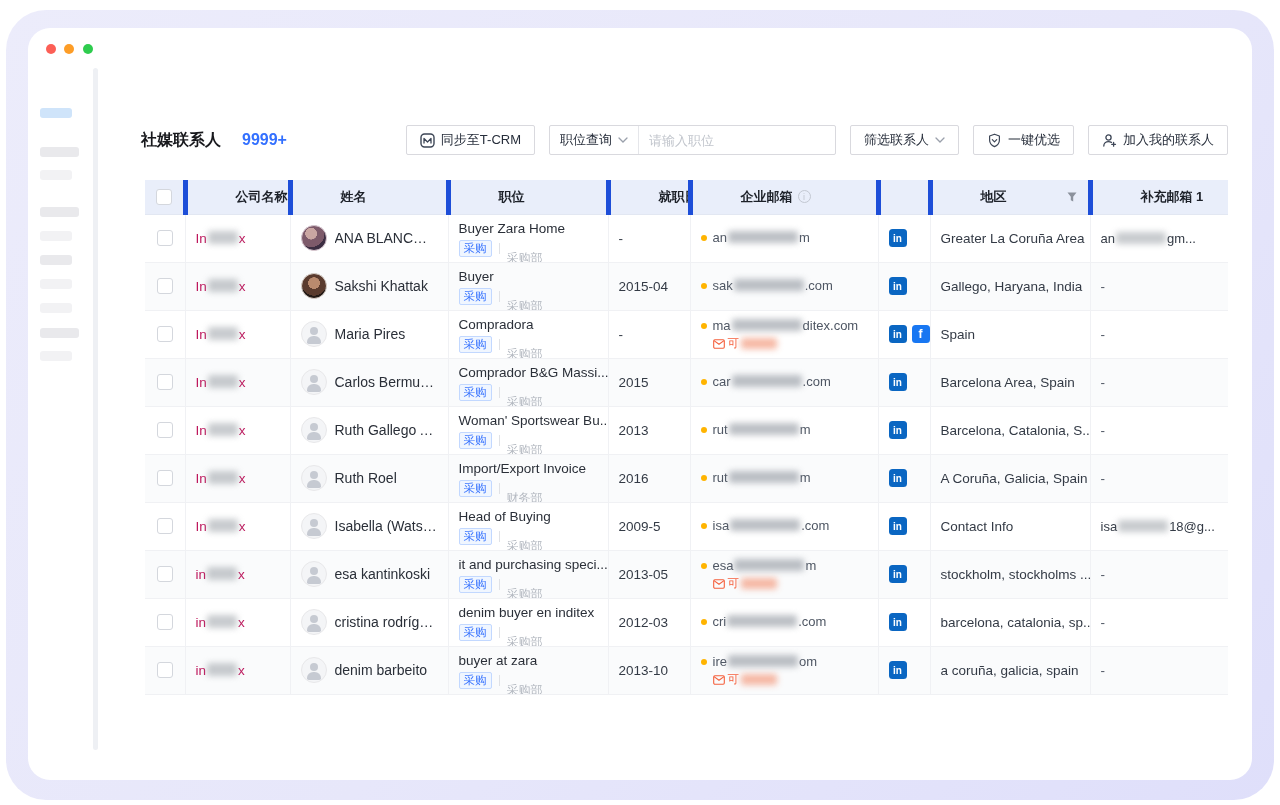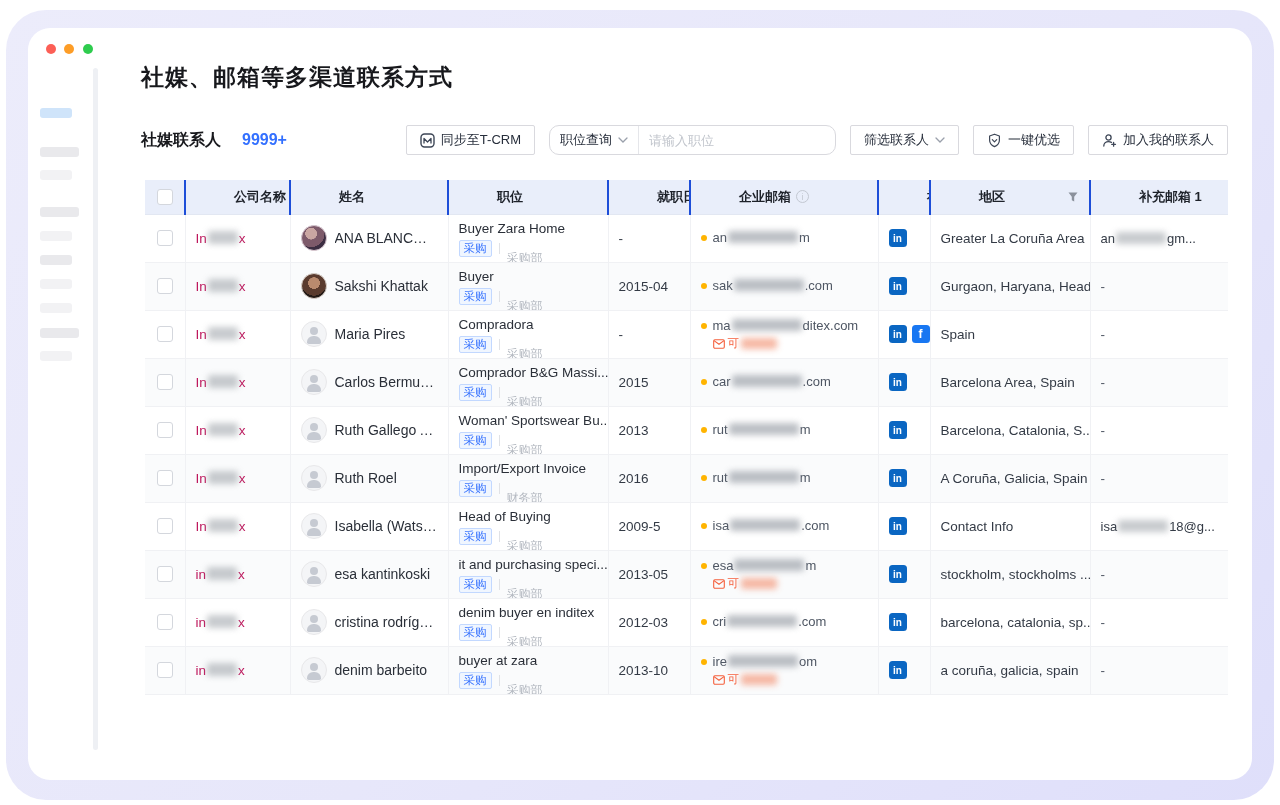--- a/index.html
+++ b/index.html
@@ -39,35 +39,35 @@
   .sub-count { font-size:16px; font-weight:600; color:#3370ff; margin-left:21px; }
 
   .toolbar { margin-left:auto; display:flex; align-items:center; gap:14px; }
   .btn {
     height:30px; display:inline-flex; align-items:center; justify-content:center;
     padding:0 13px; border:1px solid #d9d9de; border-radius:2px; background:#fff;
     font-size:13px; color:#272e3b; white-space:nowrap; cursor:pointer; gap:6px;
   }
   .btn svg { flex:0 0 auto; }
   .chev { color:#9aa0ab; }
-  .query-group { display:flex; align-items:stretch; height:30px; border:1px solid #d9d9de; border-radius:10px; background:#fff; }
+  .query-group { display:flex; align-items:stretch; height:30px; border:1px solid #d9d9de; border-radius:2px; background:#fff; }
   .query-select { display:flex; align-items:center; gap:6px; padding:0 10px; font-size:13px; color:#272e3b; border-right:1px solid #e5e6ea; cursor:pointer; }
   .query-input { display:flex; align-items:center; padding:0 10px; width:196px; }
   .query-input input { border:none; outline:none; flex:1; font-size:13px; color:#272e3b; font-family:inherit; background:transparent; }
   .query-input input::placeholder { color:#c1c5cc; }
 
   
   .tablewrap { position:absolute; left:10px; top:122px; width:1083px; }
   table { border-collapse:collapse; table-layout:fixed; width:1083px; }
   th, td { text-align:left; vertical-align:middle; overflow:hidden; white-space:nowrap; position:relative; }
   thead th {
     background:#e9eefa; height:34px; font-size:13px; font-weight:700; color:#1d2129;
     padding:0 10px; border-bottom:1px solid #e2e7f2;
   }
-  thead th + th { border-left:2px solid #1d4ed8;padding-left:48px; }
+  thead th + th { border-left:5px solid #1d4ed8;padding-left:48px; }
   tbody td { height:48px; padding:0 10px; border-bottom:1px solid #f0f1f4; border-left:1px solid #f0f1f4; font-size:13.5px; color:#333a45; }
   tbody td:first-child { border-left:none; }
   tbody tr:nth-child(even) td { background:#fafbfc; }
   
   th.c-check::after, td.c-check::after {
     content:""; position:absolute; top:0; right:-9px; width:9px; height:100%;
     background:linear-gradient(to right, rgba(60,70,90,0.10), rgba(60,70,90,0)); z-index:3; pointer-events:none;
   }
   .c-check { text-align:center; }
   .checkbox { display:inline-block; width:16px; height:16px; border:1px solid #d4d7dd; border-radius:3px; background:#fff; cursor:pointer; vertical-align:middle; }
@@ -137,21 +137,20 @@
       <div class="sbar l" style="top:203px; width:32px;"></div>
       <div class="sbar d" style="top:227px; width:32px;"></div>
       <div class="sbar l" style="top:251px; width:32px;"></div>
       <div class="sbar l" style="top:275px; width:32px;"></div>
       <div class="sbar d" style="top:300px; width:39px;"></div>
       <div class="sbar l" style="top:323px; width:32px;"></div>
       <div class="side-divider"></div>
     </div>
 
     <div class="main">
-      <h1 class="page-title">社媒、邮箱等多渠道联系方式</h1>
 
       <div class="subbar">
         <span class="sub-label">社媒联系人</span>
         <span class="sub-count">9999+</span>
 
         <div class="toolbar">
           <button class="btn">
             <svg width="15" height="15" viewBox="0 0 15 15">
               <rect x="1" y="1" width="13" height="13" rx="3.5" fill="none" stroke="#3d4656" stroke-width="1.4"></rect>
               <path d="M4 10 V5.5 L7.5 9 L11 5.5 V10" fill="none" stroke="#3d4656" stroke-width="1.3" stroke-linecap="round" stroke-linejoin="round"></path>
@@ -310,21 +309,21 @@
     <td>
       <div class="email-line">
         <span class="bullet"></span>
         <span class="email-text">
           <span>sak</span><span class="blur blur-em"></span><span>.com</span>
         </span>
       </div>
 
     </td>
     <td class="social-cell"><span class="sicon linkedin">in</span></td>
-    <td>Gurgaon, Haryana, Head</td>
+    <td>Gallego, Haryana, India</td>
     <td>
       <span class="dash">-</span>
       
     </td>
   </tr>
 
   <tr>
     <td class="c-check"><span class="checkbox"></span></td>
     <td>
       <span class="cell-co">

